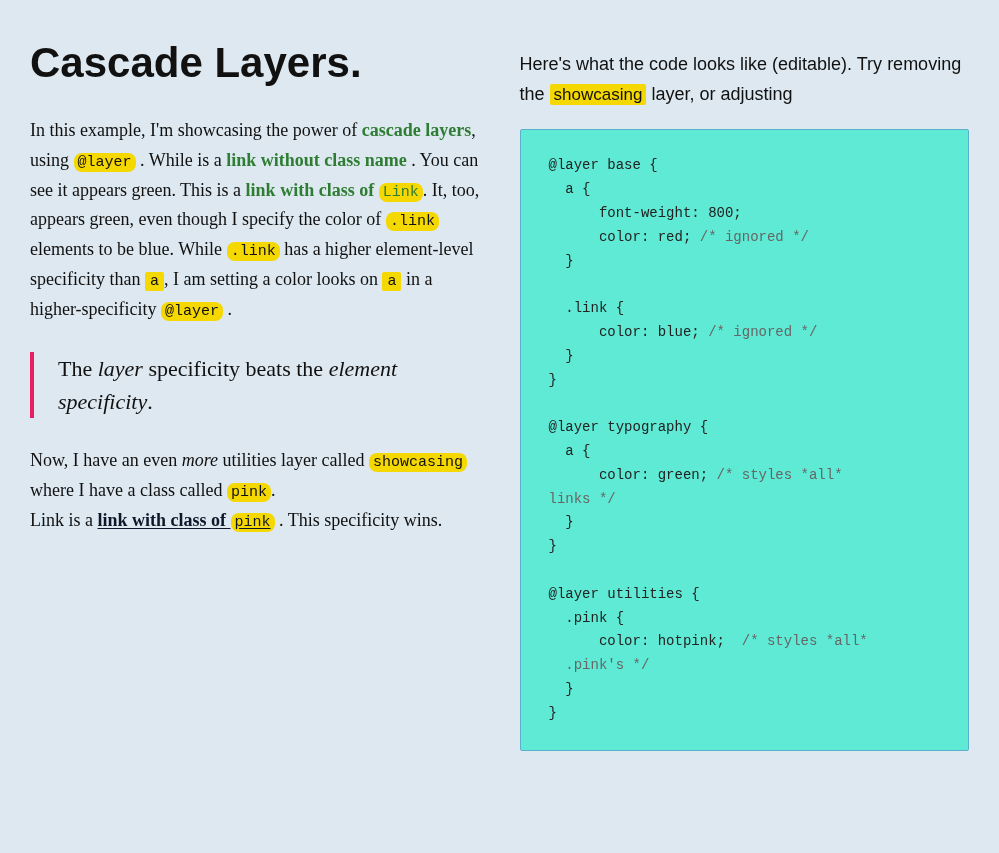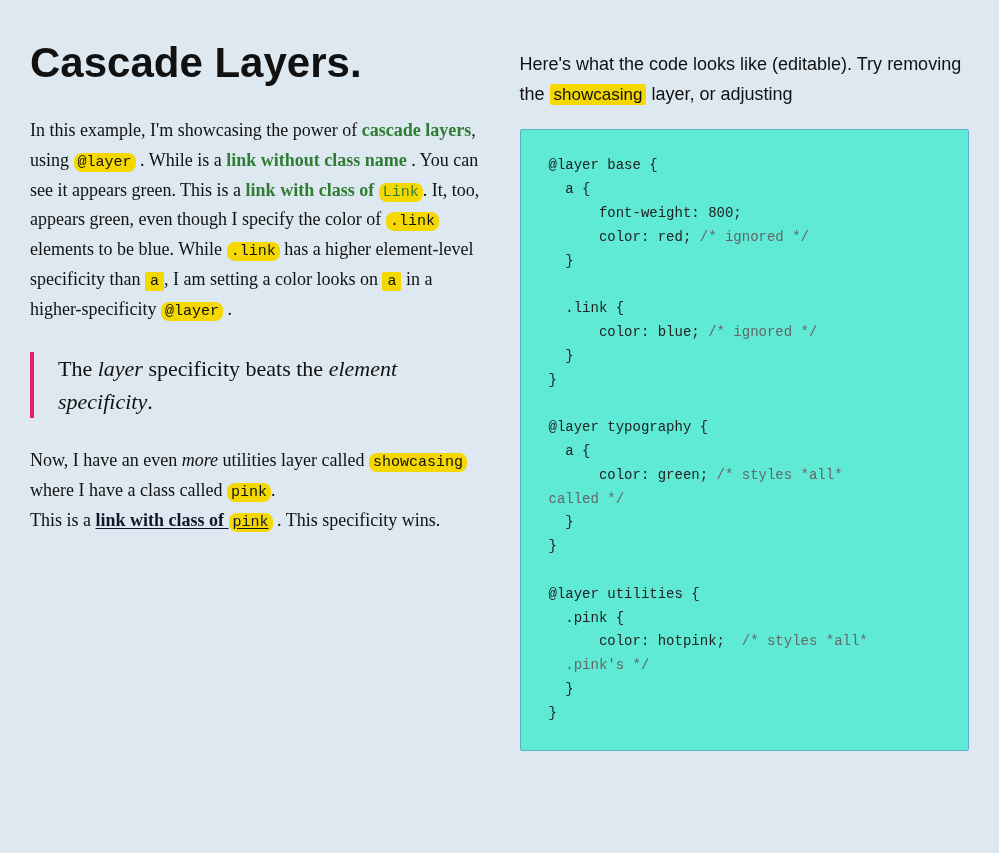--- a/index.html
+++ b/index.html
@@ -160,21 +160,21 @@
     </div>
 
     <p class="intro-text">
       <span>Now, I have an even</span>
       <em>more</em>
       <span>utilities layer called</span>
       <span class="yellow-highlight">showcasing</span>
       <span>where I have a class called</span>
       <span class="yellow-highlight">pink</span><span>.</span>
       <br>
-      <span>This is a</span>
+      <span>Link is a</span>
       <a class="pink-link">
         <span>link with class of</span>
         <span class="yellow-highlight">pink</span></a>
       <span>. This specificity wins.</span>
     </p>
 
   </div>
 
   <div class="right-col">
 
@@ -193,21 +193,21 @@
   }
 
   .link {
       color: blue; <span class="comment">/* ignored */</span>
   }
 }
 
 @layer typography {
   a {
       color: green; <span class="comment">/* styles *all*</span>
-<span class="comment">called */</span>
+<span class="comment">links */</span>
   }
 }
 
 @layer utilities {
   .pink {
       color: hotpink;  <span class="comment">/* styles *all*</span>
   <span class="comment">.pink's */</span>
   }
 }</div>
 

